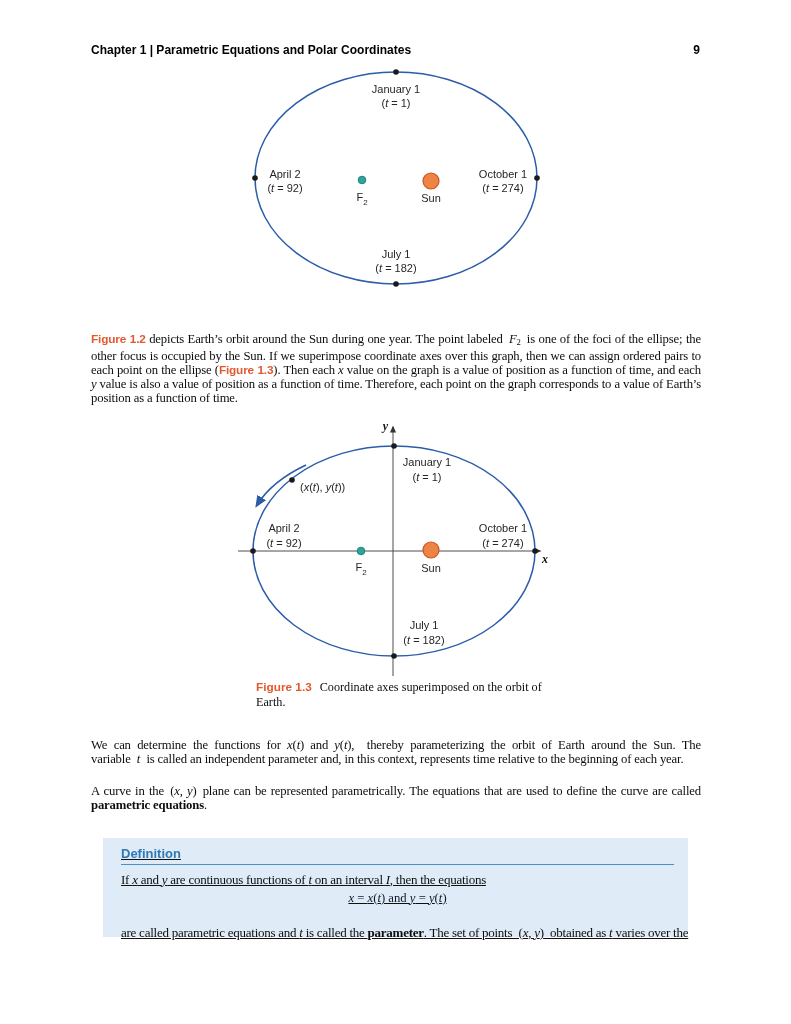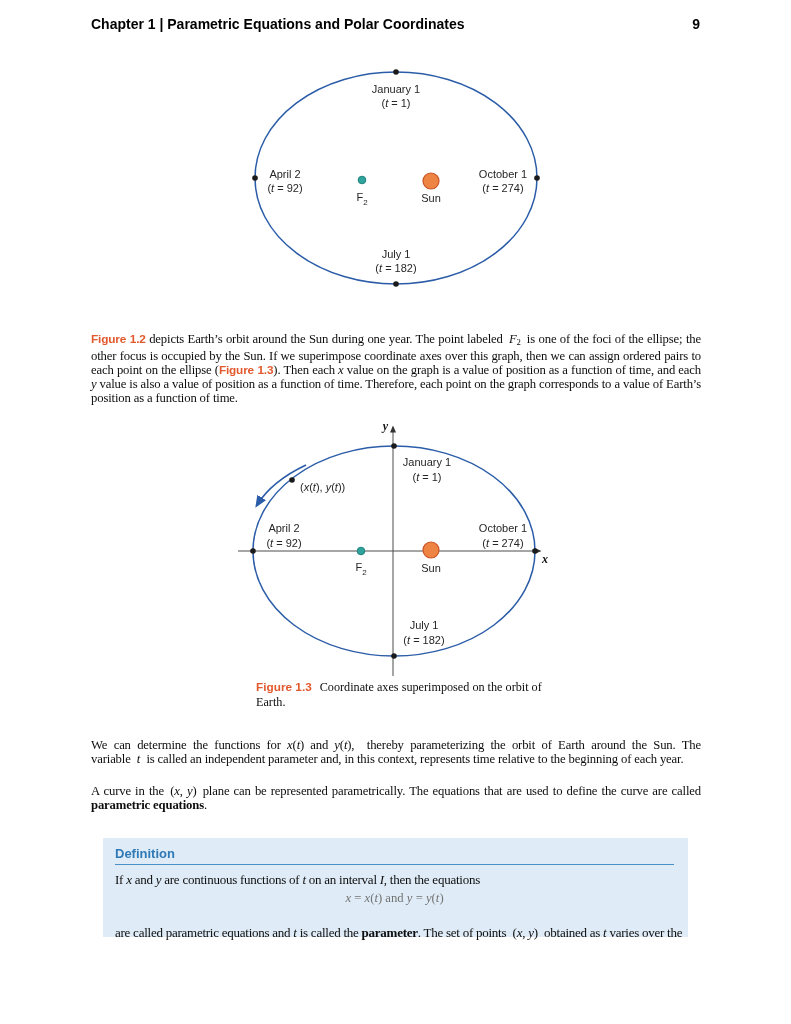--- a/index.html
+++ b/index.html
@@ -1,40 +1,40 @@
 <!DOCTYPE html>
 <html><head>
 <meta charset="utf-8">
 <style>
   html,body{margin:0;padding:0;background:#ffffff;}
   .page{position:relative;width:791px;height:1024px;background:#ffffff;overflow:hidden;
         font-family:"Liberation Serif",serif;color:#111;}
   
-  .hdr{position:absolute;left:91px;top:16px;width:609px;display:flex;justify-content:space-between;
-       font-family:"Liberation Sans",sans-serif;font-size:14px;font-weight:bold;color:#000;}
+  .hdr{position:absolute;left:91px;top:43px;width:609px;display:flex;justify-content:space-between;
+       font-family:"Liberation Sans",sans-serif;font-size:12px;font-weight:bold;color:#000;}
   
   .para{position:absolute;left:91px;width:610px;font-size:12.7px;line-height:14px;
         text-align:justify;letter-spacing:-0.15px;color:#0d0d0d;}
   .seg-n{}
   .seg-i{font-style:italic;}
   .seg-b{font-weight:bold;}
   .seg-f{font-family:"Liberation Sans",sans-serif;font-weight:bold;color:#e2592e;font-size:0.93em;}
   .seg-sub{font-size:0.68em;vertical-align:-0.28em;}
   
   .caption{position:absolute;font-size:12.2px;line-height:14.6px;color:#0d0d0d;}
   .cap-label{font-family:"Liberation Sans",sans-serif;font-weight:bold;color:#e2592e;
              font-size:11.8px;margin-right:8px;}
   
   .defbox{position:absolute;left:103px;top:838px;width:585px;height:99px;background:#dfecf7;
-          box-sizing:border-box;padding:8px 14px 0 12px;}
+          box-sizing:border-box;padding:8px 14px 0 18px;text-decoration:underline;}
   .def-title{font-family:"Liberation Sans",sans-serif;font-weight:bold;font-size:13px;color:#2e79b6;}
   .def-rule{border:none;border-top:1.6px solid #4a90c8;margin:3px 0 0 0;height:0;}
   .def-line{font-size:13px;letter-spacing:-0.25px;white-space:nowrap;color:#0d0d0d;}
   .def-line1{margin-top:7px;}
-  .def-eq{font-size:12.7px;text-align:center;margin-top:3px;color:#737373;}
+  .def-eq{font-size:12.7px;text-align:center;margin-top:3px;color:#0f172a;}
   .def-line2{margin-top:19px;}
   
   .fig-svg{position:absolute;overflow:visible;}
   .svgtxt{font-family:"Liberation Sans",sans-serif;font-size:11px;fill:#262626;}
   .svg-sub{font-size:8px;}
   .axis-label{font-family:"Liberation Serif",serif;font-style:italic;font-weight:bold;
               font-size:12px;fill:#111;}
   .orbit{fill:none;stroke:#2b5ca8;stroke-width:1.5;}
   .axis{stroke:#4d4d4d;stroke-width:1;}
   .dot{fill:#1a1a1a;}

